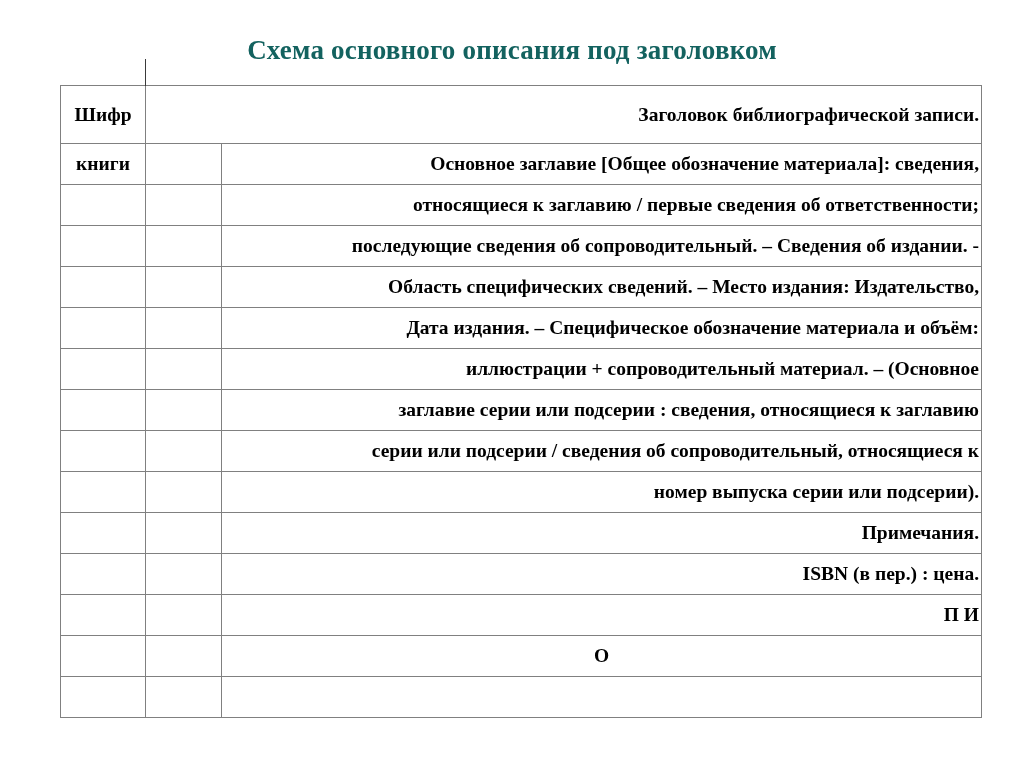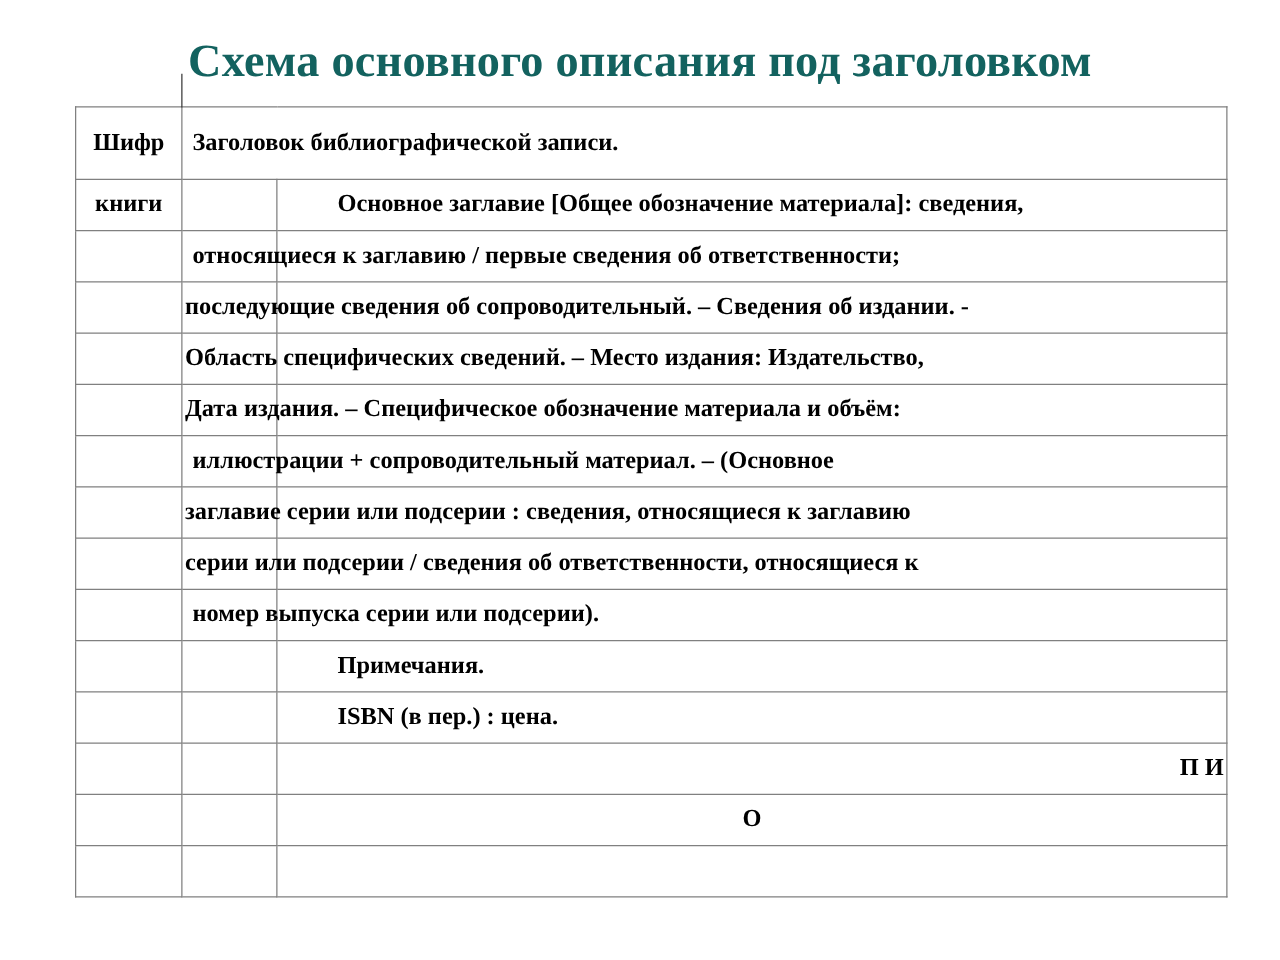--- a/index.html
+++ b/index.html
@@ -26,21 +26,21 @@
 
   
   .slide-title {
     position: absolute;
     left: 0;
     top: 34px;
     width: 1024px;
     text-align: center;
     font-family: "Liberation Serif", "DejaVu Serif", serif;
     font-weight: bold;
-    font-size: 37px;
+    font-size: 27px;
     line-height: 32px;
     color: #13625f;
     letter-spacing: 0.2px;
     white-space: nowrap;
   }
 
   
   .table-wrap {
     position: absolute;
     left: 60px;
@@ -72,21 +72,21 @@
   }
 
   table.scheme tr.head-row td { height: 57px; }
 
   td.code-cell {
     text-align: center;
     padding: 0;
   }
 
   td.wide {
-    text-align: left;
+    text-align: right;
   }
 
   
   .overhang {
     display: inline-block;
     margin-left: -76px;
   }
   .overhang-sm {
     display: inline-block;
     margin-left: -70px;
@@ -168,21 +168,21 @@
 
         <tr>
           <td class="code-cell"></td>
           <td></td>
           <td class="wide"><span class="overhang">заглавие серии или подсерии : сведения, относящиеся  к заглавию</span></td>
         </tr>
 
         <tr>
           <td class="code-cell"></td>
           <td></td>
-          <td class="wide"><span class="overhang">серии или подсерии  / сведения об ответственности, относящиеся к</span></td>
+          <td class="wide"><span class="overhang">серии или подсерии  / сведения об сопроводительный, относящиеся к</span></td>
         </tr>
 
 
         <tr>
           <td class="code-cell"></td>
           <td></td>
           <td class="wide"><span class="overhang-sm">номер выпуска серии или подсерии).</span></td>
         </tr>
 
         <tr>

